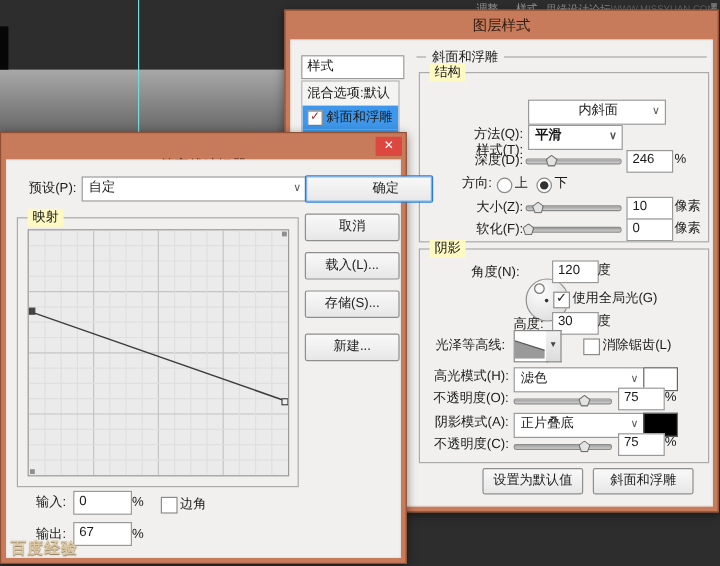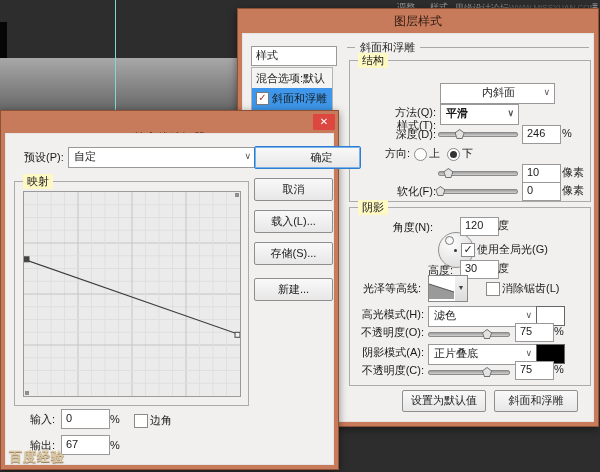--- a/index.html
+++ b/index.html
@@ -120,20 +120,21 @@
         </div>
         <div class="vb" style="left:172px;top:64px;width:33px;">246</div>
         <div class="lb" style="left:212px;top:64px;">%</div>
 
         <div class="lb lbr" style="left:0;top:84px;width:60px;">方向:</div>
         <div class="rad" style="left:64px;top:87px;"></div>
         <div class="lb" style="left:79px;top:84px;">上</div>
         <div class="rad sel" style="left:97px;top:87px;"></div>
         <div class="lb" style="left:112px;top:84px;">下</div>
 
+        <div class="lb lbr" style="left:0;top:104px;width:86px;">大小(Z):</div>
         <div class="sl" style="left:88px;top:105px;width:80px;">
           <div class="track"></div>
             <div class="th" style="left:13%;"></div>
         </div>
         <div class="vb" style="left:172px;top:103px;width:33px;">10</div>
         <div class="lb" style="left:212px;top:103px;">像素</div>
 
         <div class="lb lbr" style="left:0;top:122px;width:86px;">软化(F):</div>
         <div class="sl" style="left:88px;top:123px;width:80px;">
           <div class="track"></div>

